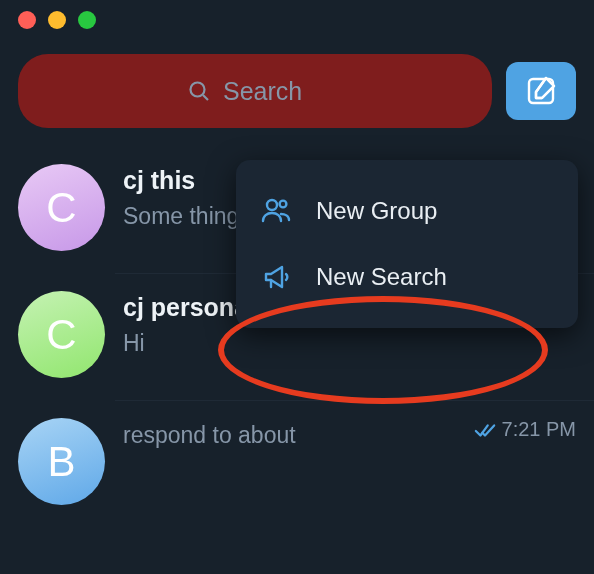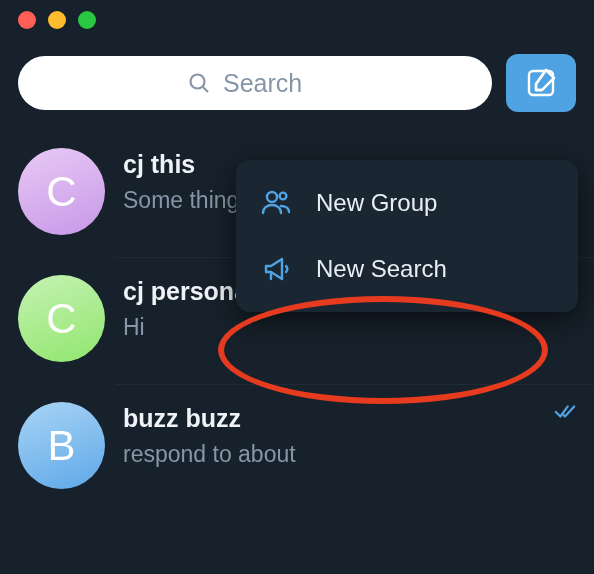--- a/index.html
+++ b/index.html
@@ -5,41 +5,41 @@
     * { margin: 0; padding: 0; box-sizing: border-box; }
     body { width: 594px; height: 574px; background: #17212b; font-family: -apple-system, BlinkMacSystemFont, "Segoe UI", sans-serif; overflow: hidden; position: relative; }
     
     .titlebar { height: 40px; display: flex; align-items: center; padding-left: 18px; gap: 12px; }
     .traffic-light { width: 18px; height: 18px; border-radius: 50%; }
     .tl-red { background: #ff5f57; }
     .tl-yellow { background: #febc2e; }
     .tl-green { background: #28c840; }
     
     .search-row { display: flex; align-items: center; padding: 14px 18px 18px 18px; gap: 14px; }
-    .search-box { flex: 1; height: 54px; background: #ffffff; border-radius: 30px; display: flex; align-items: center; justify-content: center; gap: 12px; }
+    .search-box { flex: 1; height: 74px; background: #7f1d1d; border-radius: 30px; display: flex; align-items: center; justify-content: center; gap: 12px; }
     .search-icon svg { width: 24px; height: 24px; display: block; }
     .search-input { background: transparent; border: none; outline: none; color: #8696a8; font-size: 25px; width: 100px; }
     .search-input::placeholder { color: #8696a8; }
     .compose-btn { width: 70px; height: 58px; background: #4fa3e3; border-radius: 12px; display: flex; align-items: center; justify-content: center; }
     .compose-btn svg { width: 34px; height: 34px; display: block; }
     
     .chat-list { padding: 0 0 0 0; }
     .chat-item { display: flex; align-items: flex-start; padding: 18px 18px 22px 18px; position: relative; }
     .chat-item + .chat-item::before { content: ""; position: absolute; top: 0; left: 115px; right: 0; height: 1px; background: #1f2a36; }
     .avatar { width: 87px; height: 87px; border-radius: 50%; display: flex; align-items: center; justify-content: center; font-size: 42px; font-weight: 500; color: #fff; flex-shrink: 0; }
     .av-purple { background: linear-gradient(160deg, #e8c9f5 0%, #c798e8 100%); }
     .av-green { background: linear-gradient(160deg, #c5f2b3 0%, #91e66e 100%); }
     .av-blue { background: linear-gradient(160deg, #a8d4f5 0%, #5fa8e8 100%); }
     .chat-body { flex: 1; margin-left: 18px; min-width: 0; padding-top: 2px; }
     .chat-title { color: #eef3f7; font-size: 25px; font-weight: 600; margin-bottom: 6px; white-space: nowrap; overflow: hidden; text-overflow: ellipsis; }
     .chat-preview { color: #8696a8; font-size: 23px; line-height: 1.35; overflow: hidden; }
     .chat-meta { display: flex; align-items: center; gap: 6px; color: #8696a8; font-size: 20px; position: absolute; right: 18px; top: 18px; }
     .checks svg { width: 22px; height: 18px; display: block; }
     
-    .popup { position: absolute; top: 160px; left: 236px; width: 342px; background: #1b2633; border-radius: 14px; box-shadow: 0 8px 28px rgba(0,0,0,0.6); padding: 10px 0; }
+    .popup { position: absolute; top: 160px; left: 236px; width: 342px; background: #1b2633; border-radius: 14px; box-shadow: 0 8px 28px rgba(0,0,0,0.6); padding: 18px 0; }
     .popup-item { display: flex; align-items: center; gap: 22px; padding: 16px 24px; color: #e9eef3; font-size: 24px; }
     .popup-icon { width: 34px; height: 34px; display: flex; align-items: center; justify-content: center; flex-shrink: 0; }
     .popup-icon svg { width: 34px; height: 34px; display: block; }
     
     .highlight-ellipse { position: absolute; top: 296px; left: 218px; width: 330px; height: 108px; border: 6px solid #e63b1f; border-radius: 50%; pointer-events: none; }
   </style>
 </head>
 <body>
 
 <div class="titlebar">
@@ -80,30 +80,30 @@
   <div class="chat-item">
     <div class="avatar av-green">C</div>
     <div class="chat-body">
       <div class="chat-title">cj personal</div>
       <div class="chat-preview">Hi</div>
     </div>
   </div>
   <div class="chat-item">
     <div class="avatar av-blue">B</div>
     <div class="chat-body">
-      <div class="chat-title">buzz buzz</div>
       <div class="chat-preview">respond to about</div>
     </div>
     <div class="chat-meta">
       <span class="checks">
         <svg viewBox="0 0 24 18" fill="none" stroke="#4fa3e3" stroke-width="2.4" stroke-linecap="round" stroke-linejoin="round">
           <polyline points="2,10 7,15 15,4"></polyline>
           <polyline points="9,12 12,15 22,4"></polyline>
         </svg>
       </span>
+      <span>7:21 PM</span>
     </div>
   </div>
 </div>
 
 <div class="popup">
   <div class="popup-item">
     <span class="popup-icon">
       <svg viewBox="0 0 34 34" fill="none" stroke="#4fa3e3" stroke-width="2.4" stroke-linecap="round" stroke-linejoin="round">
         <circle cx="12" cy="11" r="5"></circle>
         <circle cx="23" cy="10" r="3.4"></circle>

